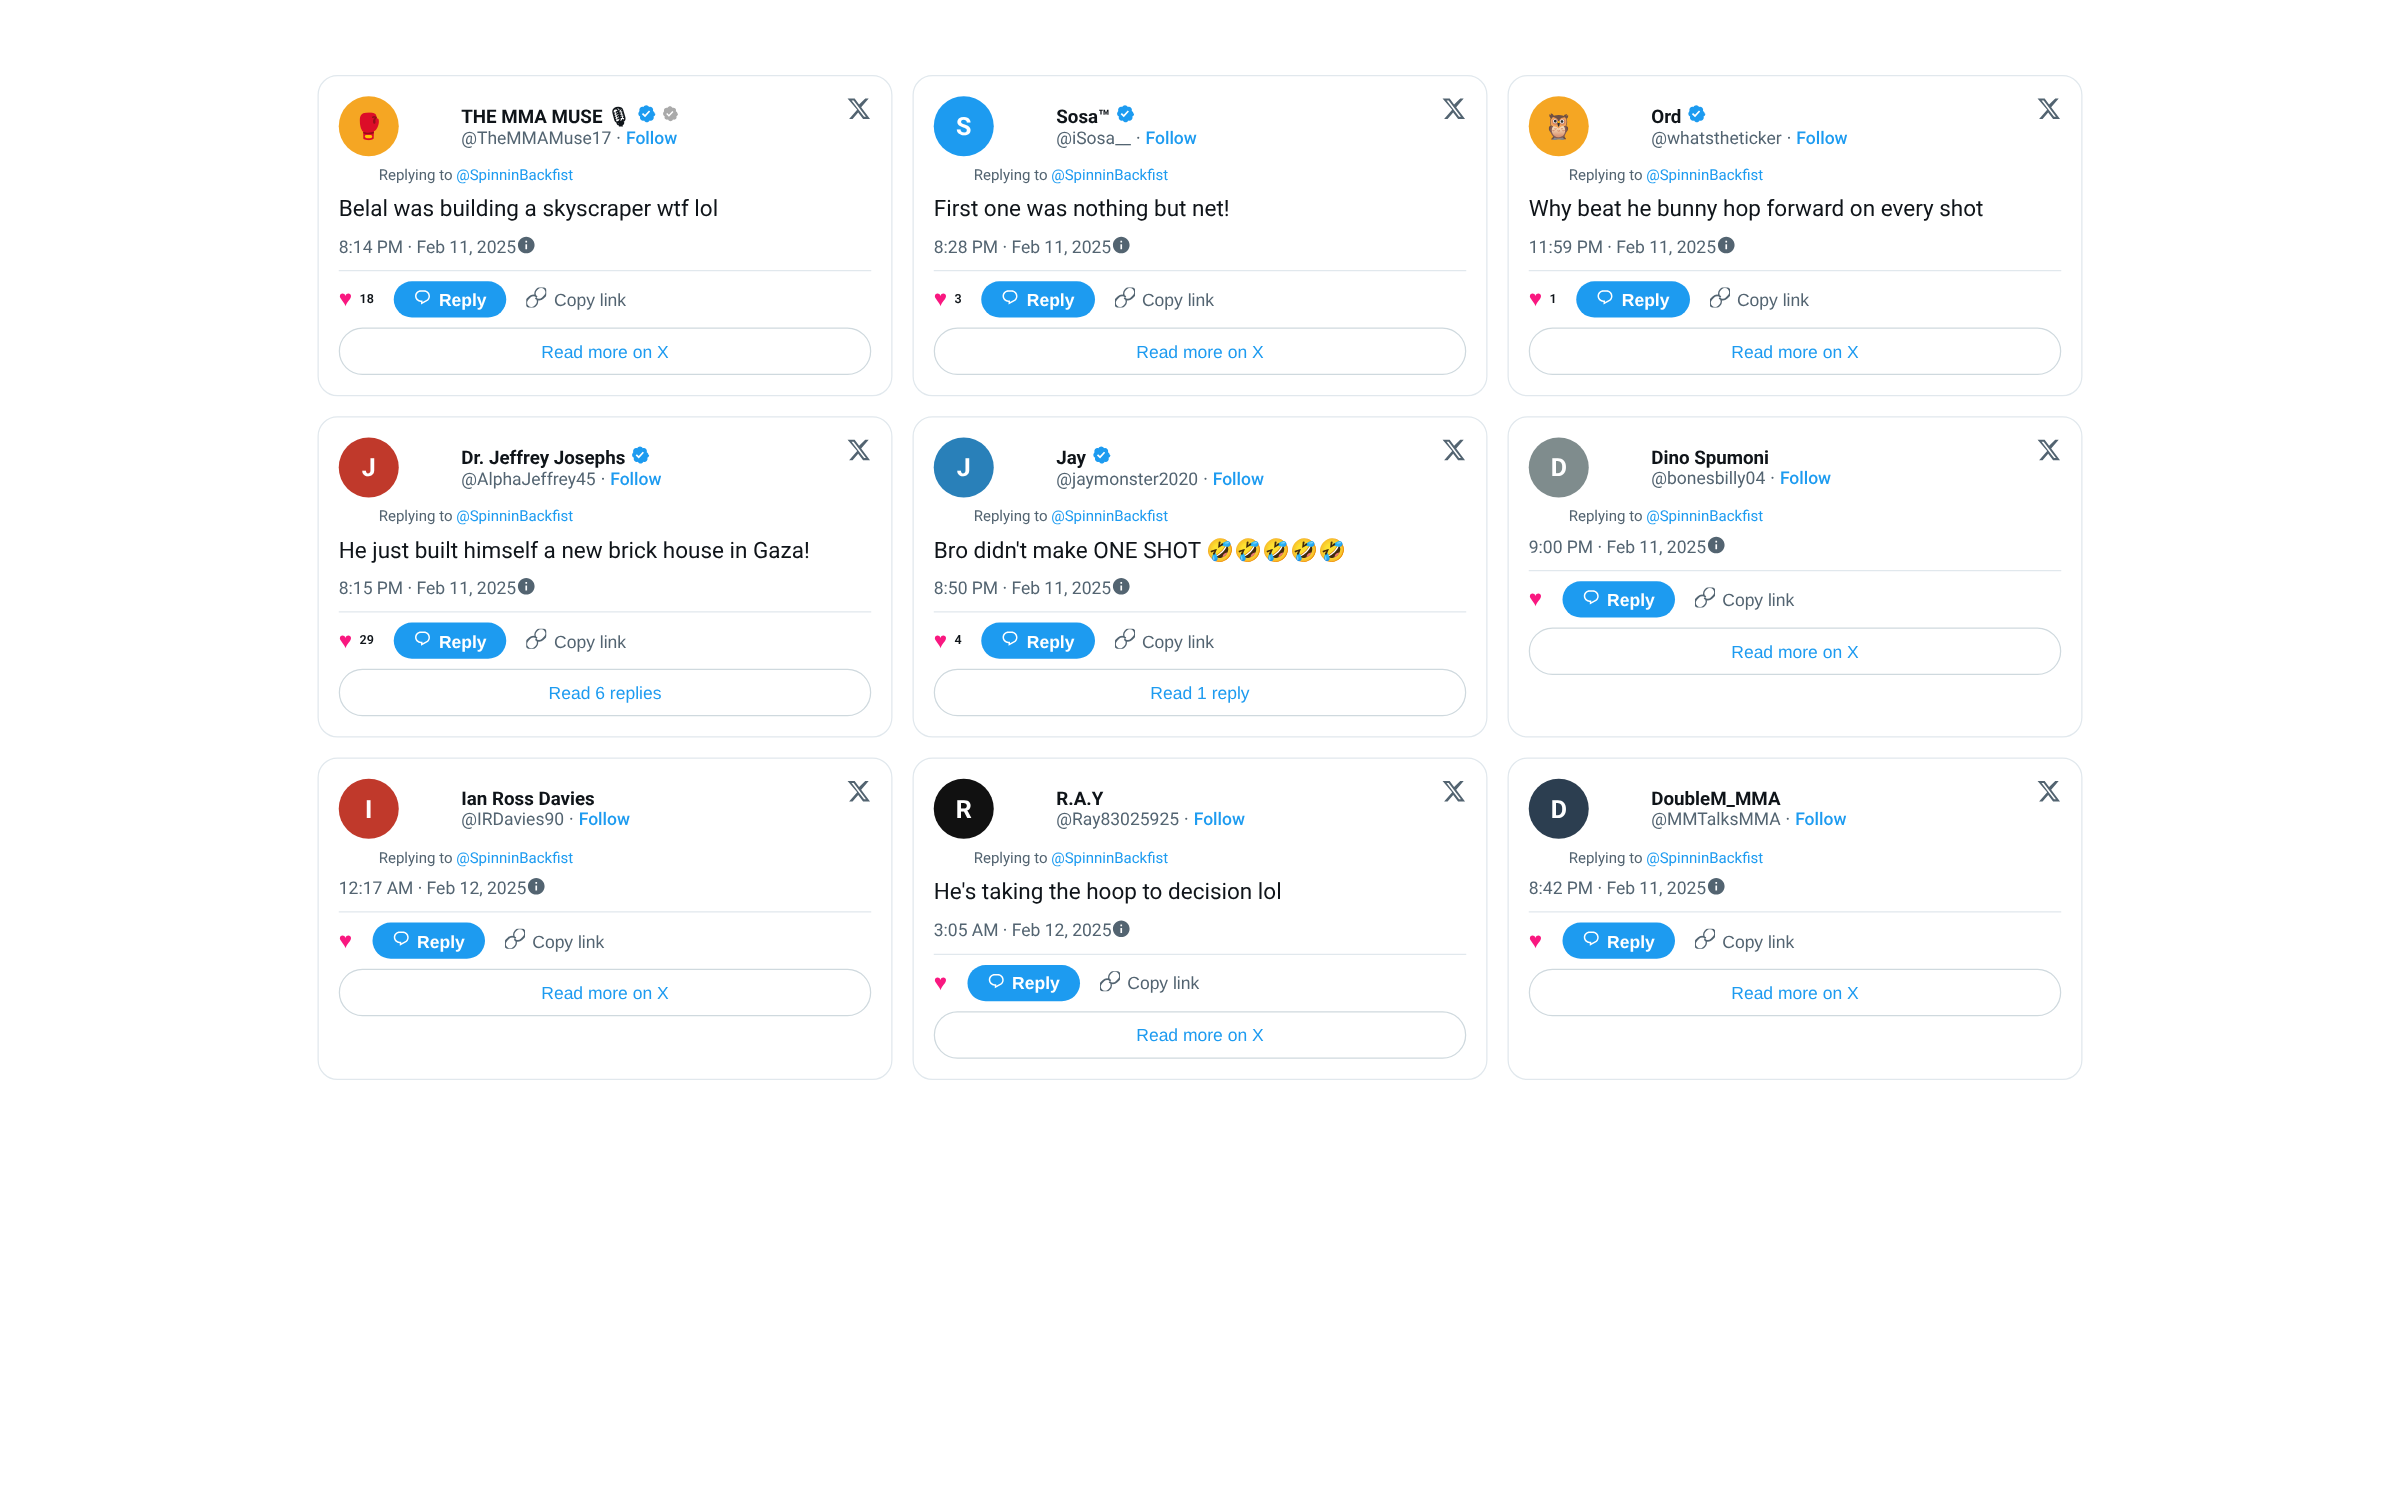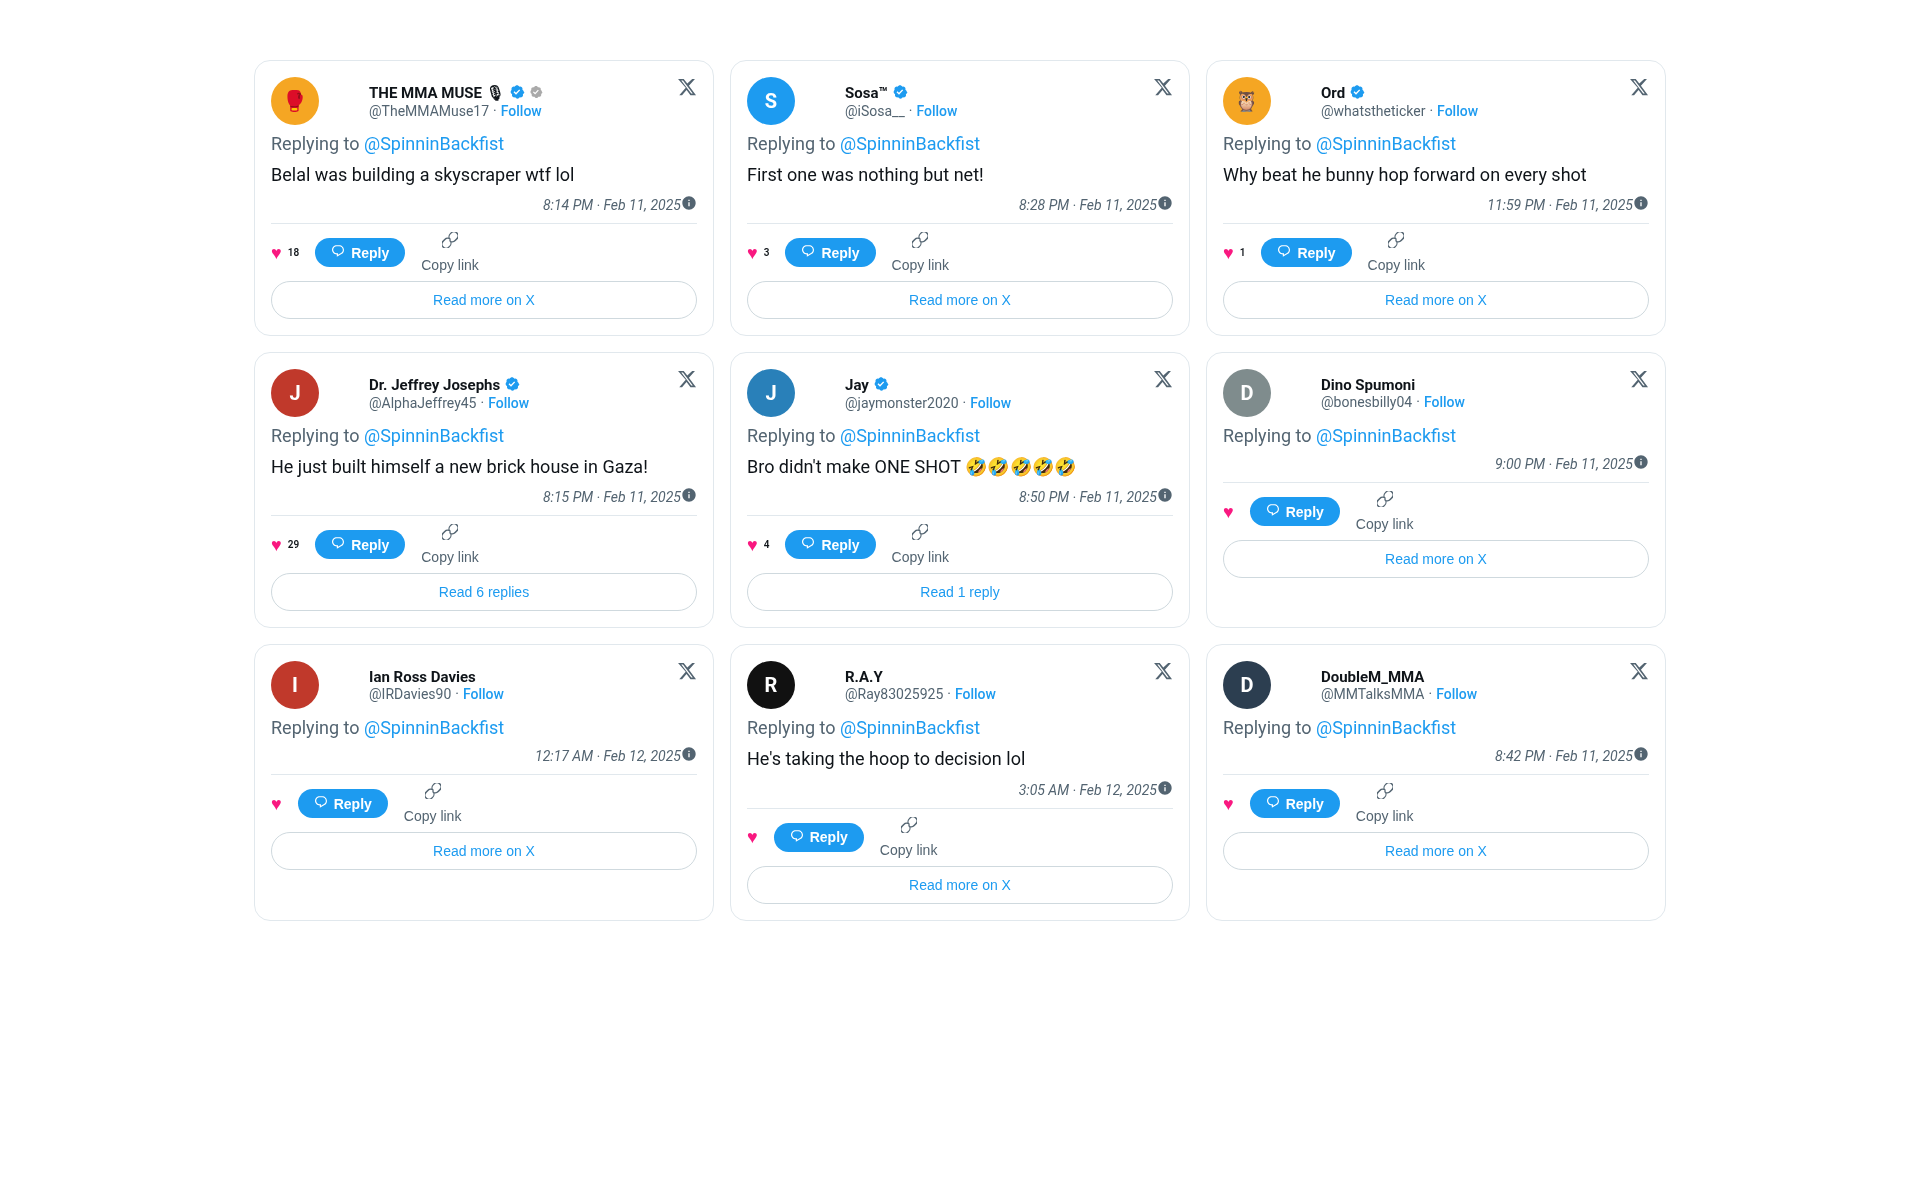--- a/index.html
+++ b/index.html
@@ -83,38 +83,38 @@
     }
     .author-handle {
       font-size: 14px;
       color: #536471;
       display: flex;
       align-items: center;
       gap: 4px;
     }
     .dot-sep { color: #536471; font-size: 14px; }
     .replying-to {
-      font-size: 18px;
+      font-size: 12px;
       color: #536471;
+      margin-left: 32px;
     }
     .replying-to span {
       color: #1d9bf0;
     }
     .tweet-text {
       font-size: 18px;
       color: #0f1419;
       line-height: 1.4;
     }
     .tweet-meta {
       display: flex;
       align-items: center;
-      justify-content: flex-end;
+      justify-content: flex-start;
       font-size: 14px;
       color: #536471;
-      font-style: italic;
     }
     .tweet-time { color: #536471; }
     .info-icon {
       color: #536471;
       font-size: 16px;
       cursor: pointer;
     }
     .divider {
       border: none;
       border-top: 1px solid #e1e8ed;
@@ -148,21 +148,20 @@
     .action-copy {
       display: flex;
       align-items: center;
       gap: 6px;
       color: #536471;
       font-size: 14px;
       cursor: pointer;
       background: none;
       border: none;
       padding: 0;
-      flex-direction: column;
     }
     .read-more-btn {
       display: flex;
       justify-content: center;
       align-items: center;
       border: 1px solid #cfd9de;
       border-radius: 20px;
       padding: 10px;
       font-size: 14px;
       font-weight: 400;

